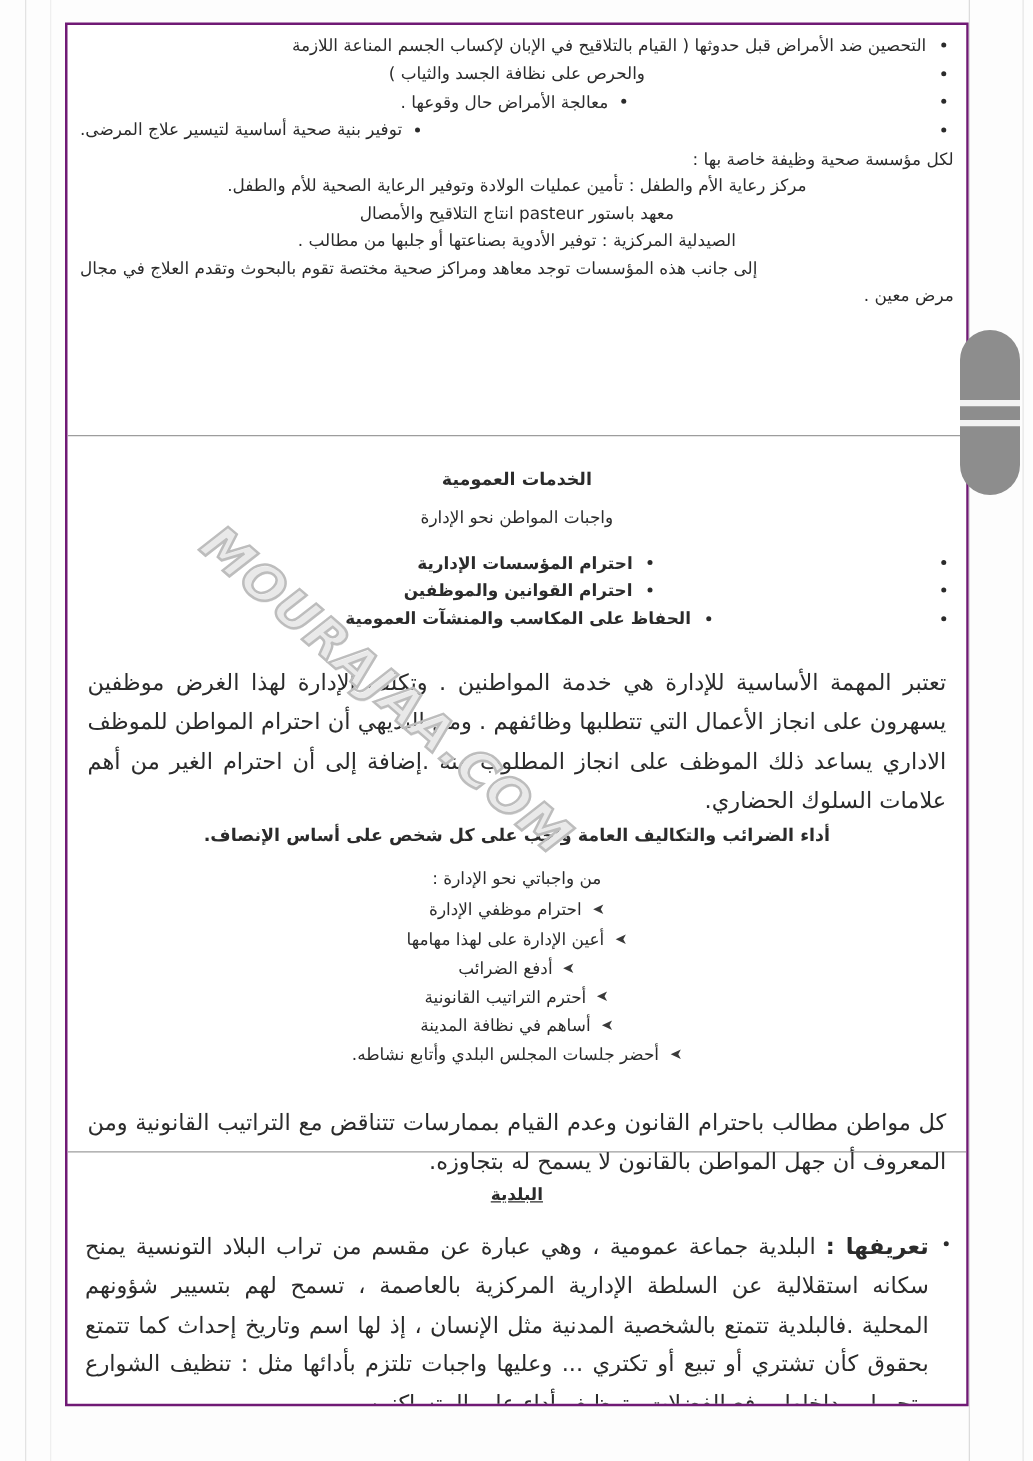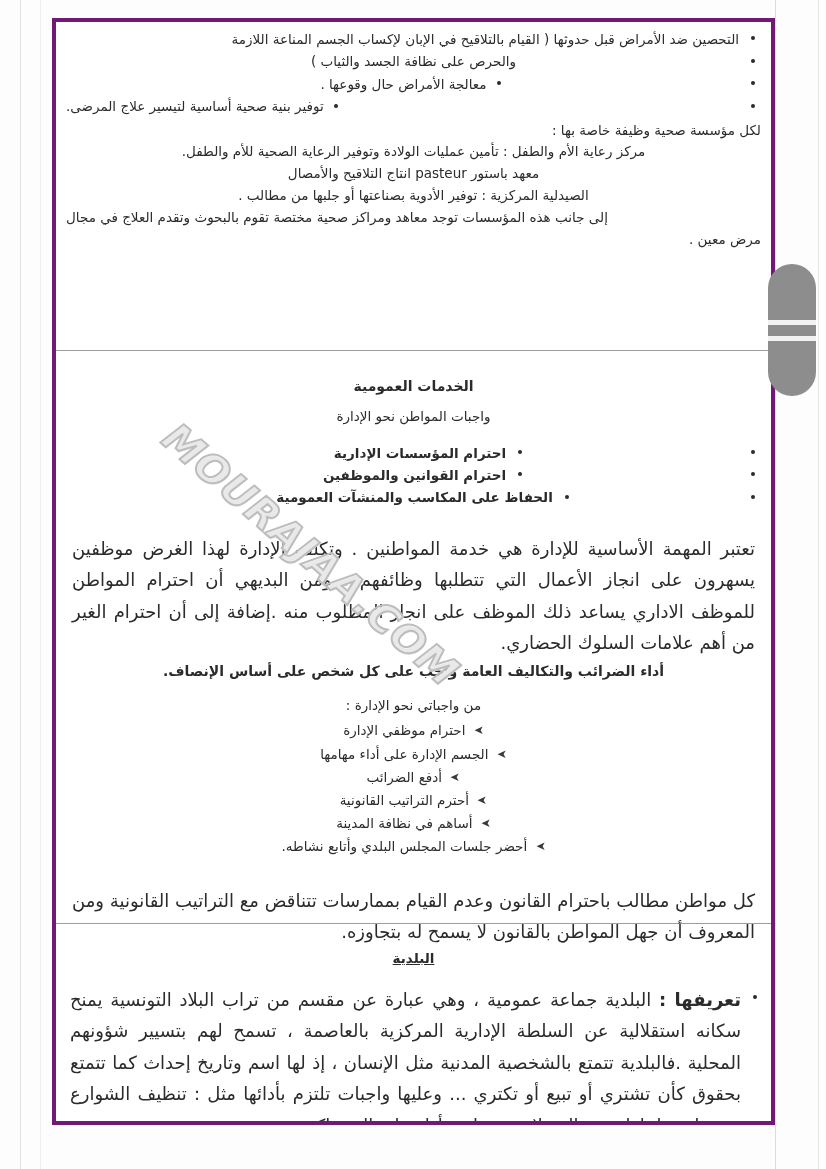--- a/index.html
+++ b/index.html
@@ -41,21 +41,21 @@
     background: #efefef;
   }
 
   
   #doc-frame {
     position: absolute;
     left: 52px;
     top: 18px;
     width: 723px;
     height: 1107px;
-    border: 4px solid #701a75;
+    border: 2px solid #701a75;
     box-sizing: border-box;
     background: #ffffff;
     overflow: hidden;
   }
 
   
   #doc-frame::after {
     content: "";
     position: absolute;
     left: 3px;
@@ -296,21 +296,21 @@
 
       <div class="ar center" style="font-size:13.5px; margin-top:13px;">من واجباتي نحو الإدارة :</div>
 
       <ul class="arrow-list" style="margin-top:2px;">
         <li>
           <span class="arrow-glyph">➤</span>
           <span>احترام موظفي الإدارة</span>
         </li>
         <li>
           <span class="arrow-glyph">➤</span>
-          <span>الجسم الإدارة على أداء مهامها</span>
+          <span>أعين الإدارة على لهذا مهامها</span>
         </li>
         <li>
           <span class="arrow-glyph">➤</span>
           <span>أدفع الضرائب</span>
         </li>
         <li>
           <span class="arrow-glyph">➤</span>
           <span>أحترم التراتيب القانونية</span>
         </li>
         <li>

